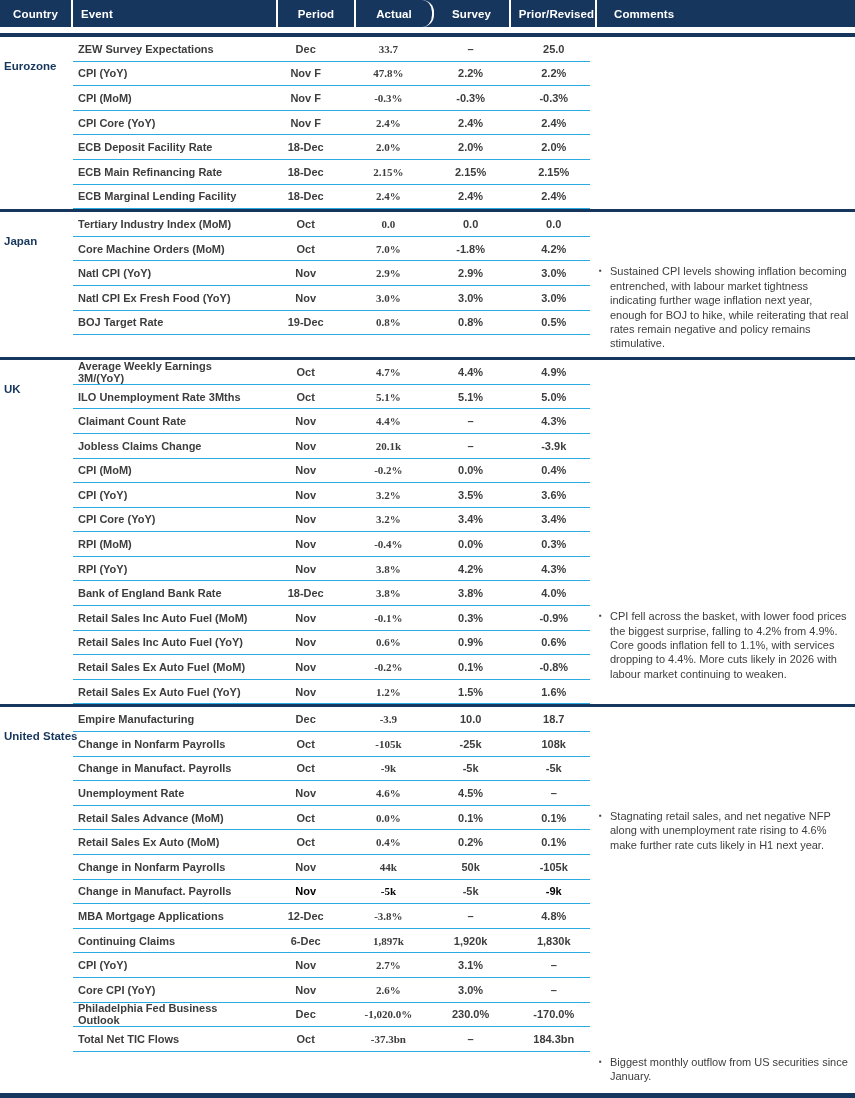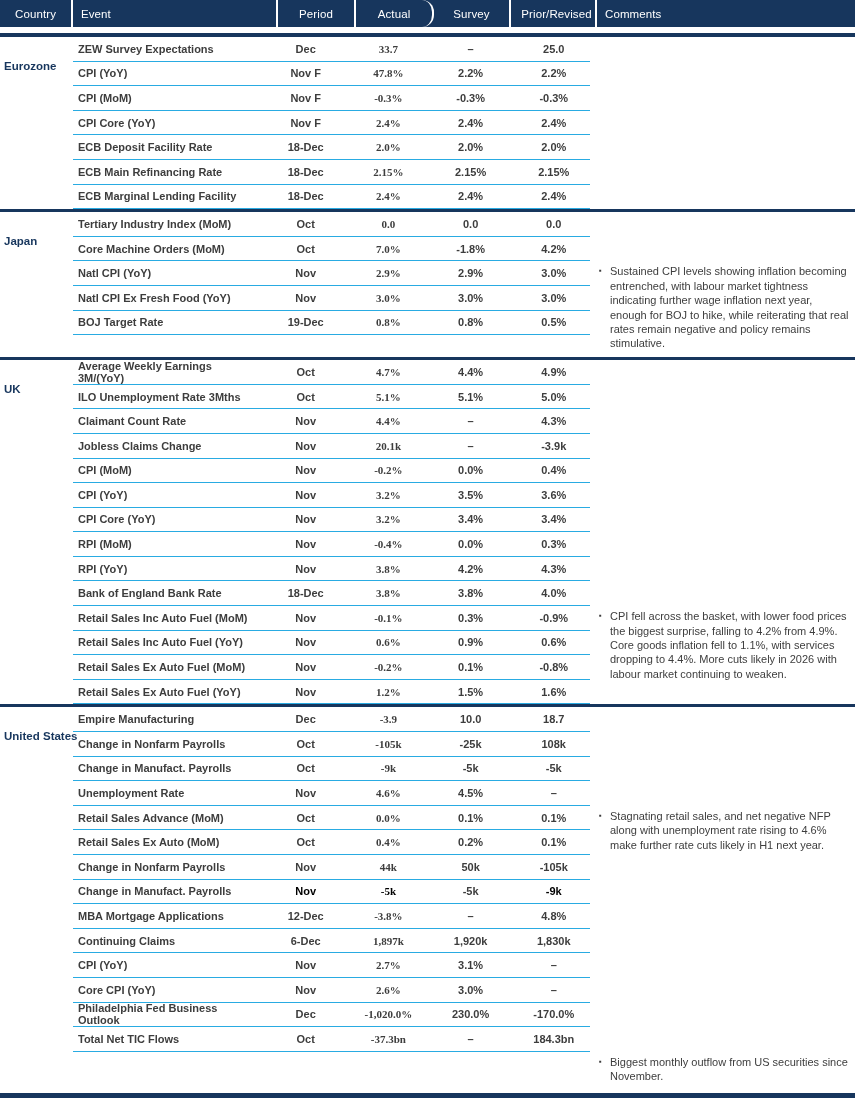--- a/index.html
+++ b/index.html
@@ -11,32 +11,32 @@
   *{margin:0;padding:0;box-sizing:border-box;}
   html,body{background:#fff;}
   body{
     font-family:"Liberation Sans","DejaVu Sans",sans-serif;
     width:855px;height:1098px;position:relative;overflow:hidden;
     color:var(--ink);
   }
   
   .thead{display:flex;height:27px;background:var(--navy);}
   .hcell{
-    color:#fff;font-size:11.5px;font-weight:400;
+    color:#fff;font-size:11.5px;font-weight:700;
     display:flex;align-items:center;justify-content:center;
     border-right:2.5px solid #fff;letter-spacing:.1px;
   }
   .hcell:last-child{border-right:none;}
   .h-country{width:73px;}
   .h-event{width:205px;justify-content:flex-start;padding-left:8px;}
   .h-period{width:78px;}
   .h-actual{width:78px;border-radius:12px;}
   .h-survey{width:77px;}
   .h-prior{width:79px;margin-left:7px;}
-  .h-comments{flex:1;justify-content:flex-start;padding-left:8px;}
+  .h-comments{flex:1;justify-content:flex-start;padding-left:17px;}
   .head-gap{height:6px;}
   .head-rule{height:4px;background:var(--navy);}
   
   .section{display:flex;position:relative;}
   .country-cell{
     width:73px;flex:0 0 73px;
     font-size:11.5px;font-weight:700;color:var(--navy);
     padding-left:4px;padding-top:22px;line-height:14px;
     white-space:nowrap;
   }
@@ -399,19 +399,19 @@
         </div>
         <div class="sec-spacer" style="height: 16px;"></div>
       </div>
       <div class="comments-col">
         <div class="comment" style="top: 101.4px;">
           <span class="bullet">▪</span>
           <span class="comment-text">Stagnating retail sales, and net negative NFP along with unemployment rate rising to 4.6% make further rate cuts likely in H1 next year.</span>
         </div>
         <div class="comment" style="top: 347.4px;">
           <span class="bullet">▪</span>
-          <span class="comment-text">Biggest monthly outflow from US securities since November.</span>
+          <span class="comment-text">Biggest monthly outflow from US securities since January.</span>
         </div>
       </div>
     </div>
   </div>
 
 <div class="bottom-rule"></div>
 
 </body></html>

